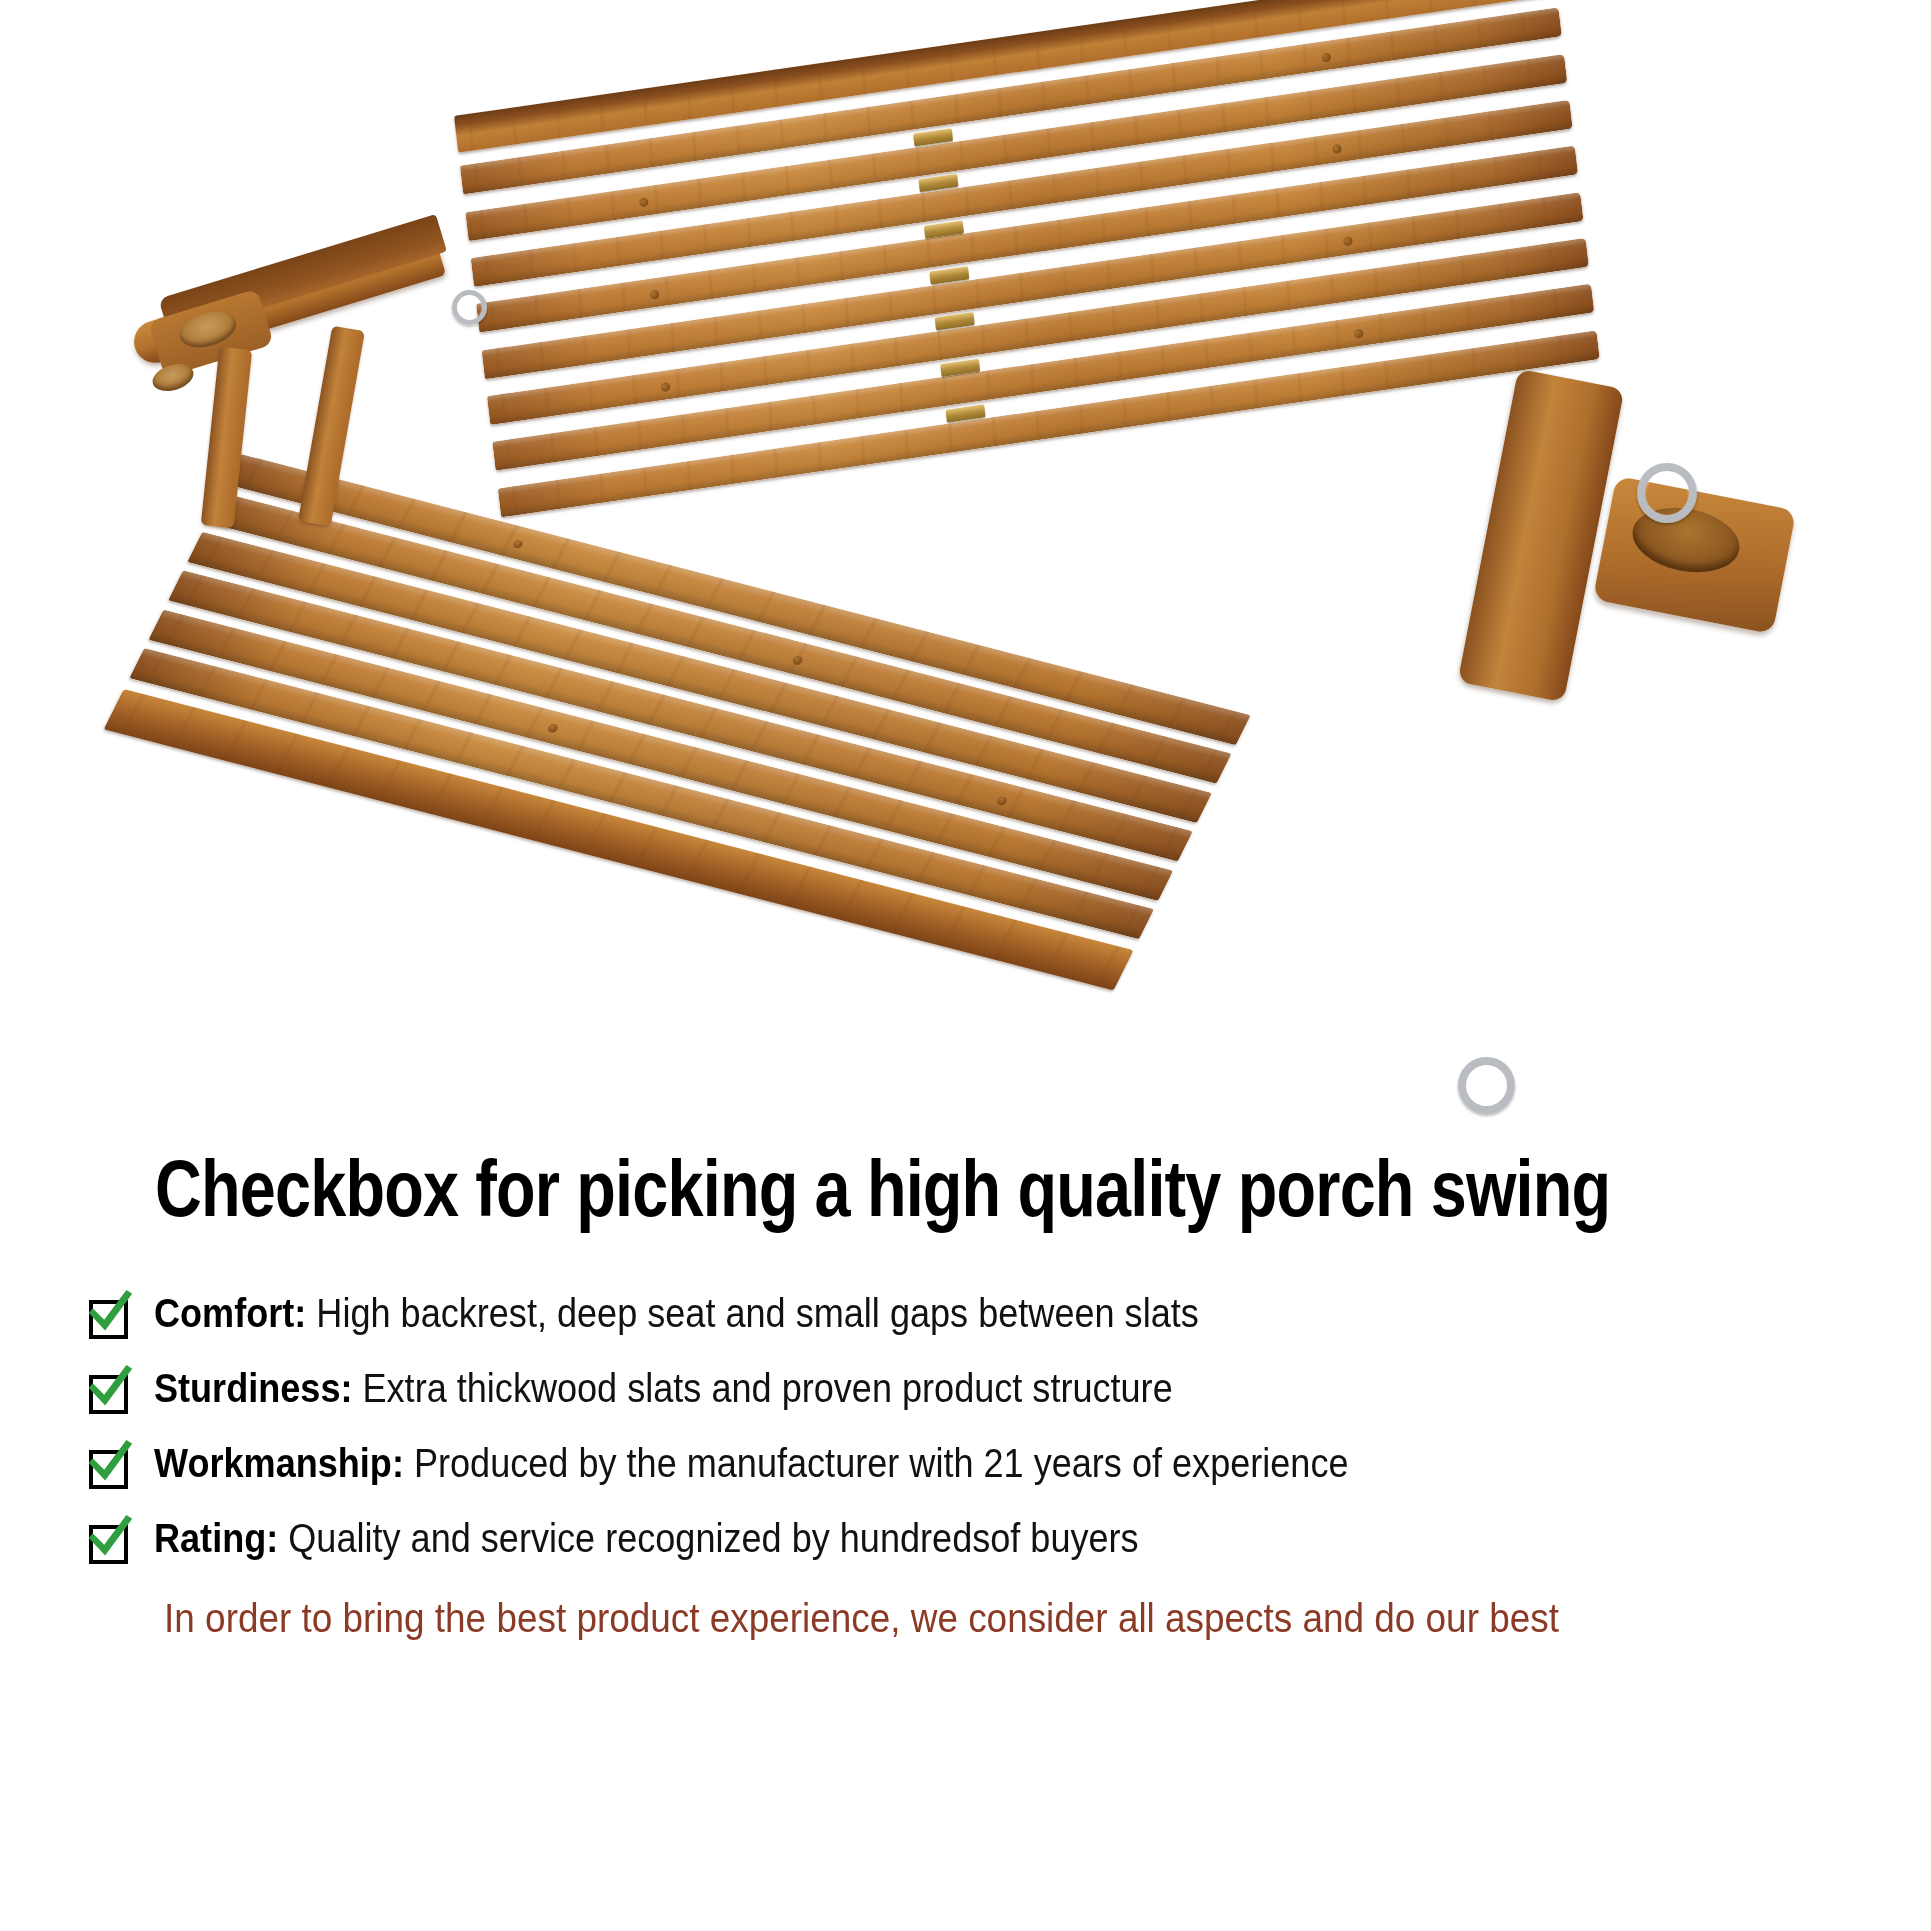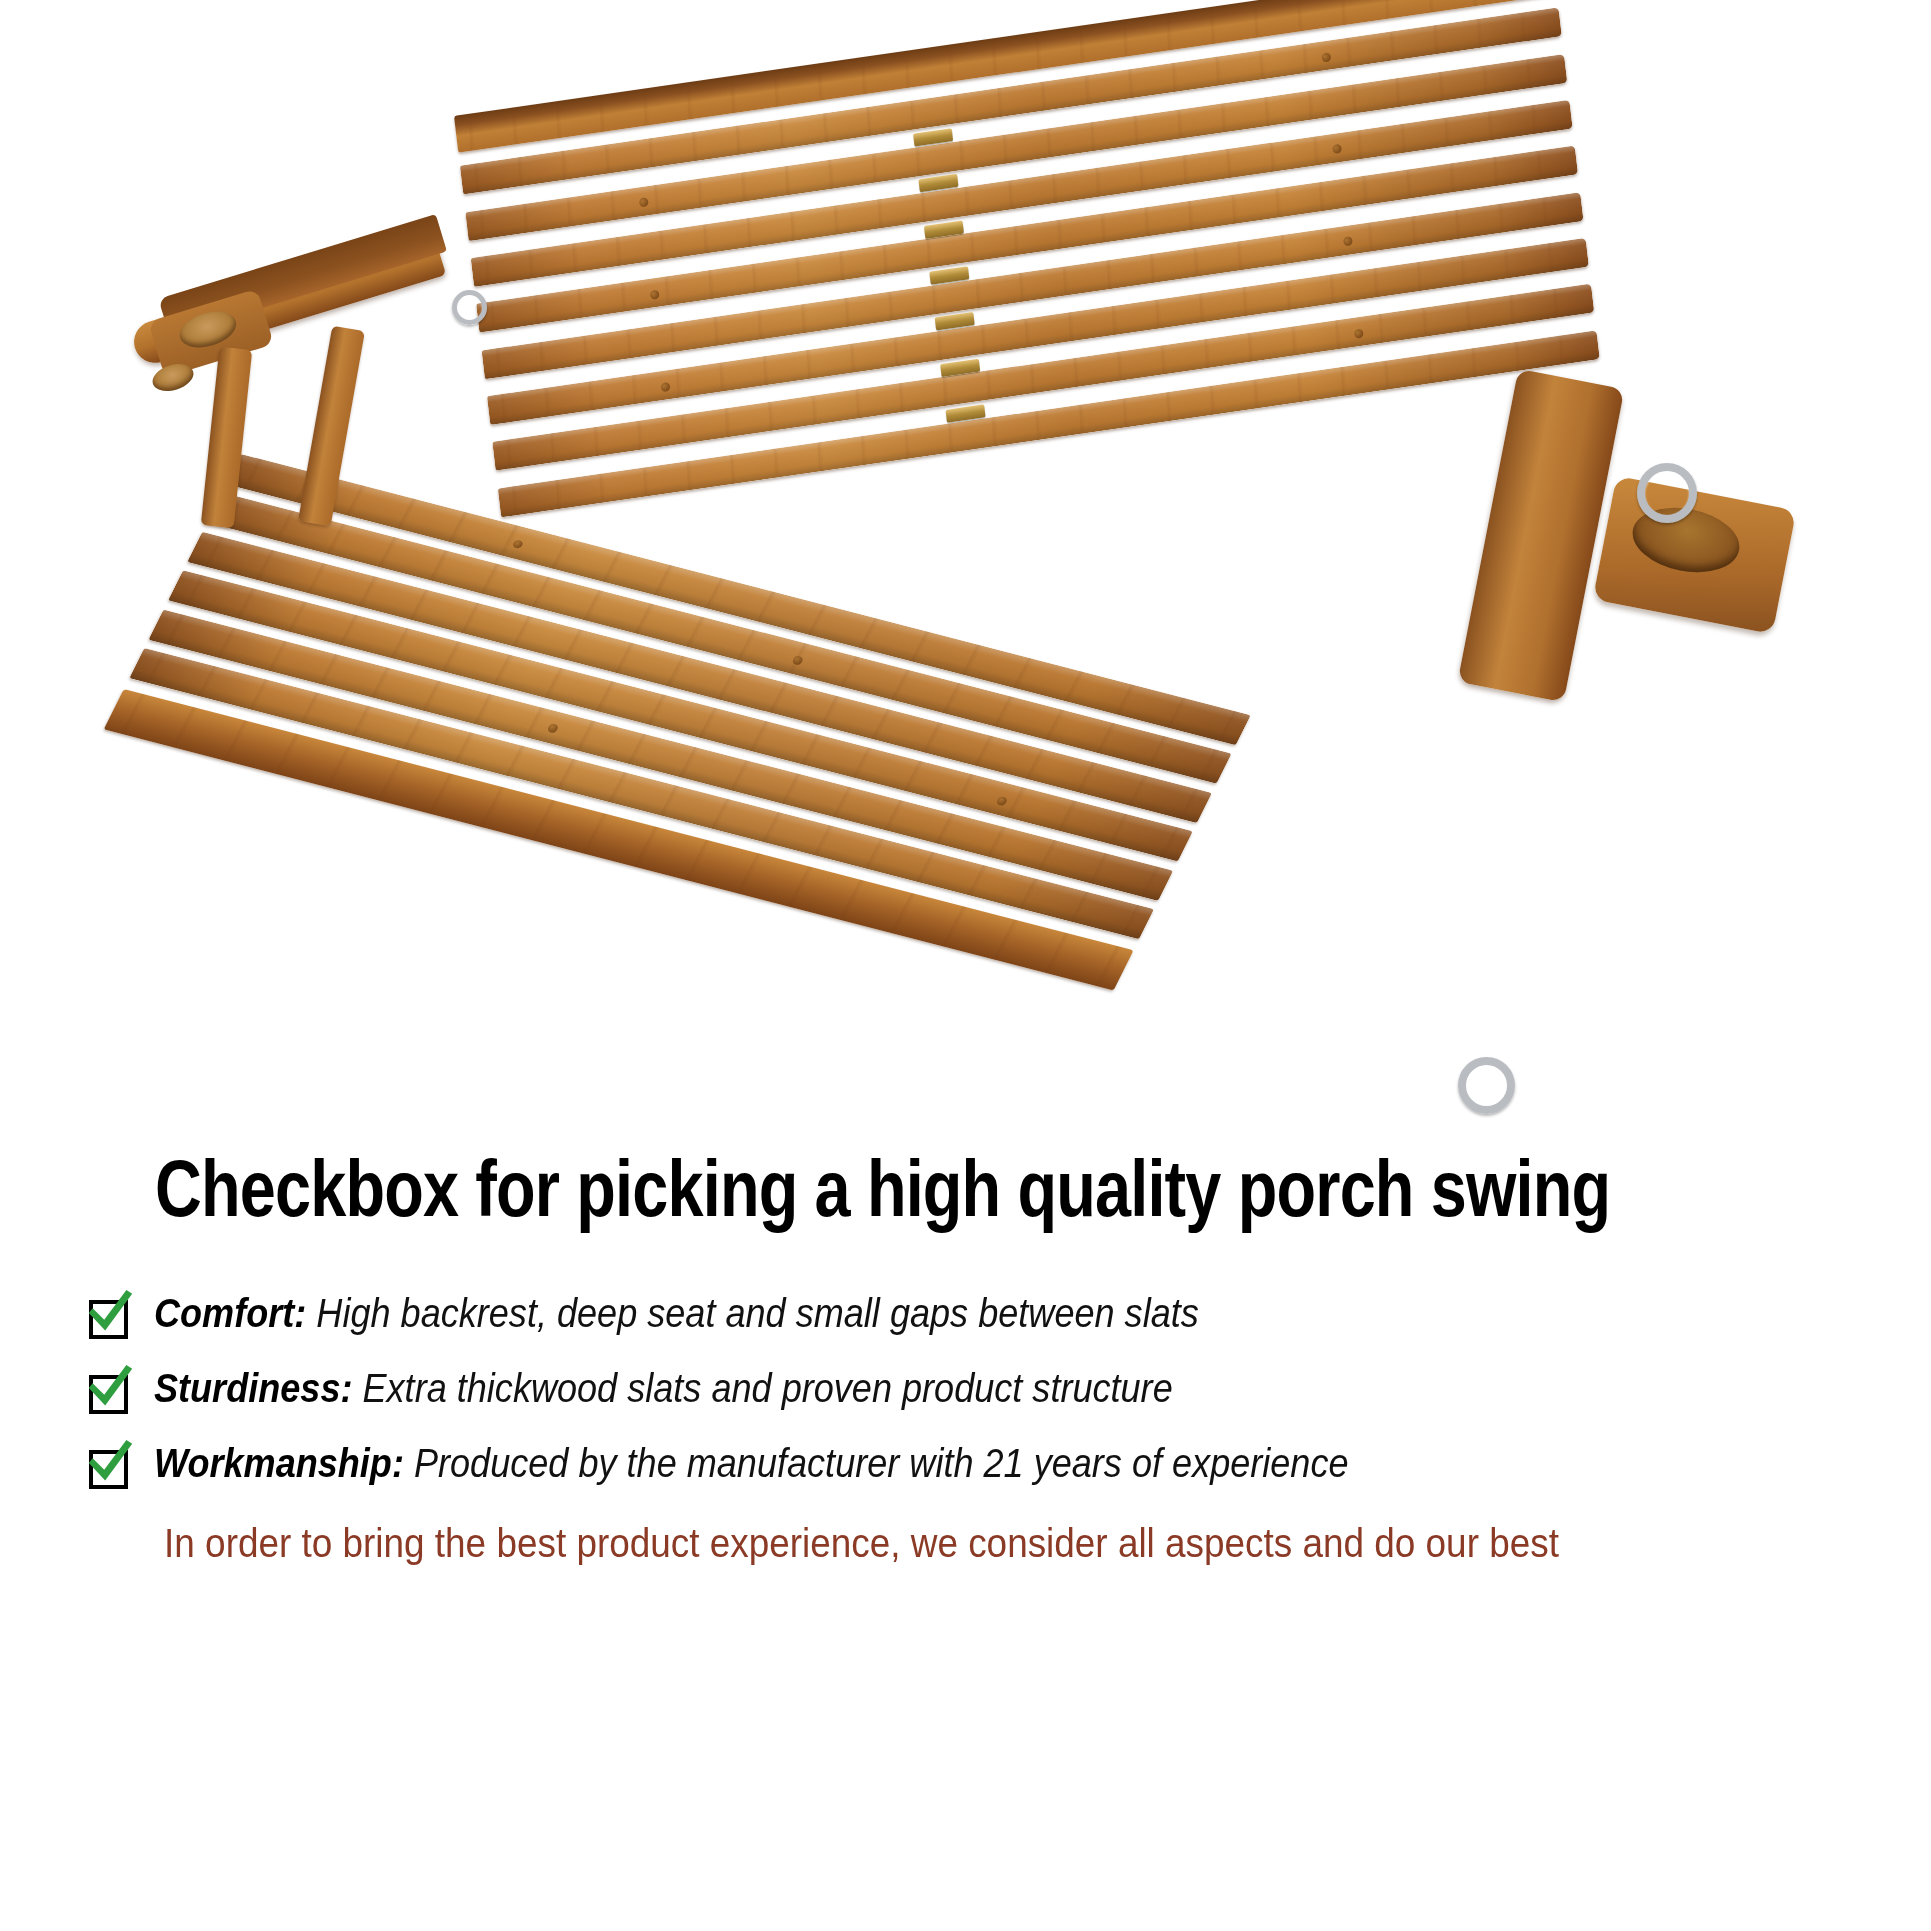--- a/index.html
+++ b/index.html
@@ -260,21 +260,20 @@
     transform: scaleX(0.82);
     transform-origin: center center;
     white-space: nowrap;
     margin: 0 0 60px 0;
   }
 
   .check-list {
     list-style: none;
     margin: 0;
     padding: 0 39px 0 87px;
-    font-style: italic;
   }
   .check-item {
     display: flex;
     align-items: flex-start;
     margin-bottom: 21px;
     min-height: 54px;
   }
 
   .checkbox-icon {
     position: relative;
@@ -433,18 +432,29 @@
         <span class="box"></span>
         <svg class="tick" viewBox="0 0 56 56">
           <path d="M6 26 L10 21 L22 33 L45 2 L51 6 L23 44 Z" fill="#2E9E3E"></path>
         </svg>
       </span>
       <span class="item-text">
         <span class="lbl">Workmanship:</span><span> Produced by the manufacturer with 21 years of experience</span>
       </span>
     </li>
 
+    <li class="check-item">
+      <span class="checkbox-icon">
+        <span class="box"></span>
+        <svg class="tick" viewBox="0 0 56 56">
+          <path d="M6 26 L10 21 L22 33 L45 2 L51 6 L23 44 Z" fill="#2E9E3E"></path>
+        </svg>
+      </span>
+      <span class="item-text">
+        <span class="lbl">Rating:</span><span> Quality and service recognized by hundredsof buyers</span>
+      </span>
+    </li>
 
   </ul>
 
   <div id="footer-note">In order to bring the best product experience, we consider all aspects and do our best</div>
 </div>
 
 
 </body></html>

